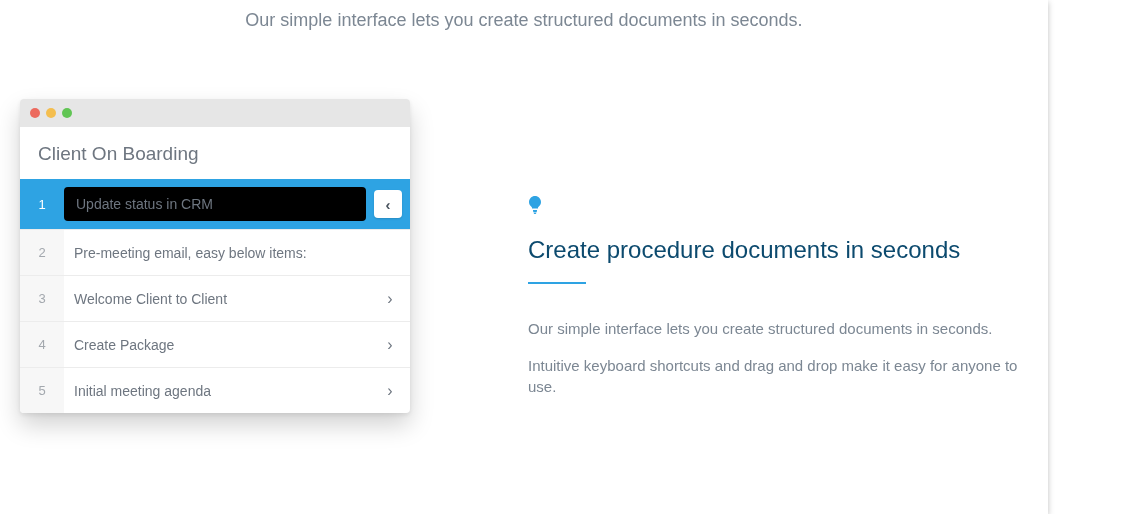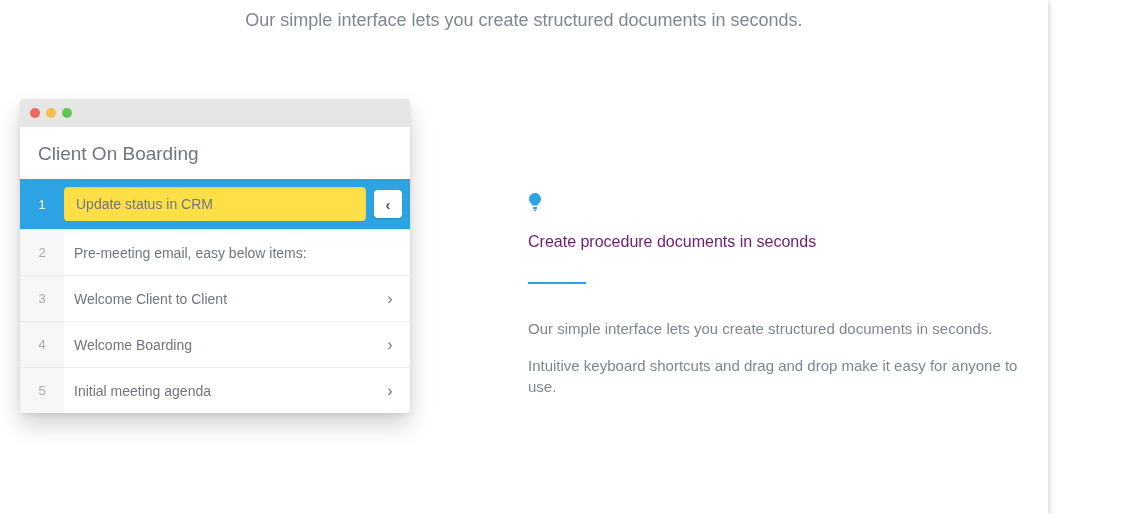--- a/index.html
+++ b/index.html
@@ -92,21 +92,21 @@
     border-top: none;
     padding: 6px 8px 6px 0;
   }
   .row.selected .num {
     background: transparent;
     color: #fff;
     font-weight: 500;
   }
   .row.selected .input-box {
     flex: 1;
-    background: #fde047;
+    background: #000000;
     border-radius: 4px;
     height: 34px;
     display: flex;
     align-items: center;
     padding: 12px 12px;
     color: #6e7680;
     font-size: 14px;
     box-shadow: inset 0 1px 2px rgba(0,0,0,0.08);
   }
   .row.selected .chev-btn {
@@ -128,24 +128,24 @@
   .right {
     flex: 1;
     padding-top: 20px;
   }
   .bulb {
     color: #2ea3e3;
     font-size: 16px;
     margin-bottom: 18px;
   }
   .headline {
-    font-size: 16px;
-    color: #701a75;
+    font-size: 24px;
+    color: #0c4a6e;
     font-weight: 500;
-    margin-bottom: 31px;
+    margin-bottom: 18px;
   }
   .underline {
     width: 58px;
     height: 2px;
     background: #2ea3e3;
     margin-bottom: 34px;
   }
   .para {
     font-size: 15px;
     color: #7c8793;
@@ -186,21 +186,21 @@
       </div>
 
       <div class="row">
         <div class="num">3</div>
         <div class="label">Welcome Client to Client</div>
         <div class="chev">›</div>
       </div>
 
       <div class="row">
         <div class="num">4</div>
-        <div class="label">Welcome Boarding</div>
+        <div class="label">Create Package</div>
         <div class="chev">›</div>
       </div>
 
       <div class="row">
         <div class="num">5</div>
         <div class="label">Initial meeting agenda</div>
         <div class="chev">›</div>
       </div>
     </div>
 

